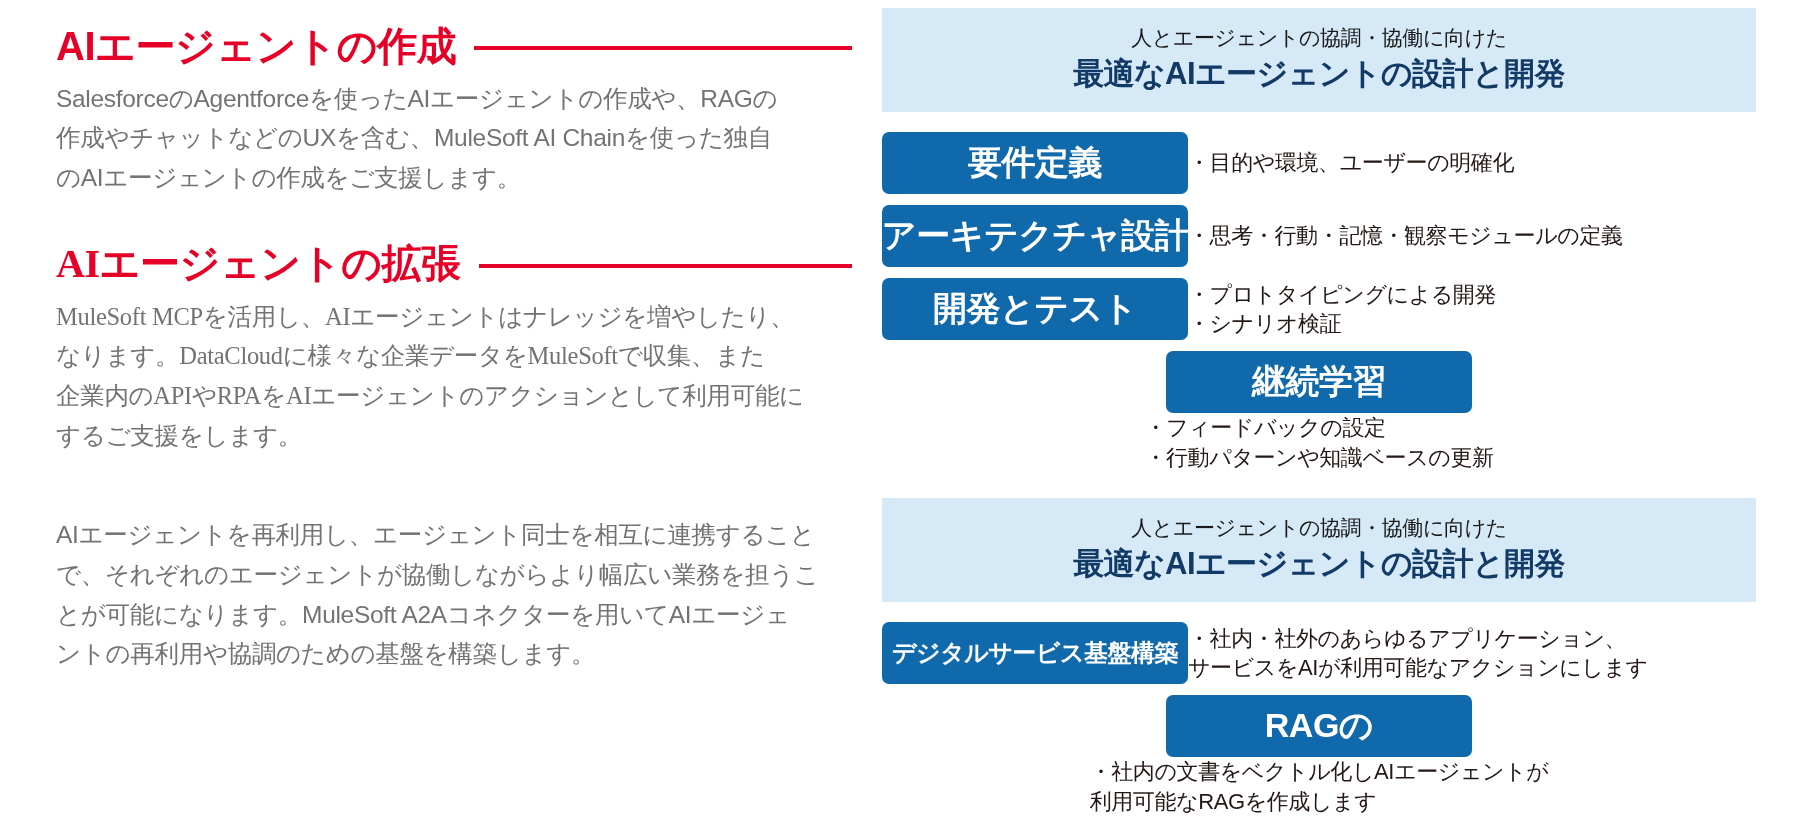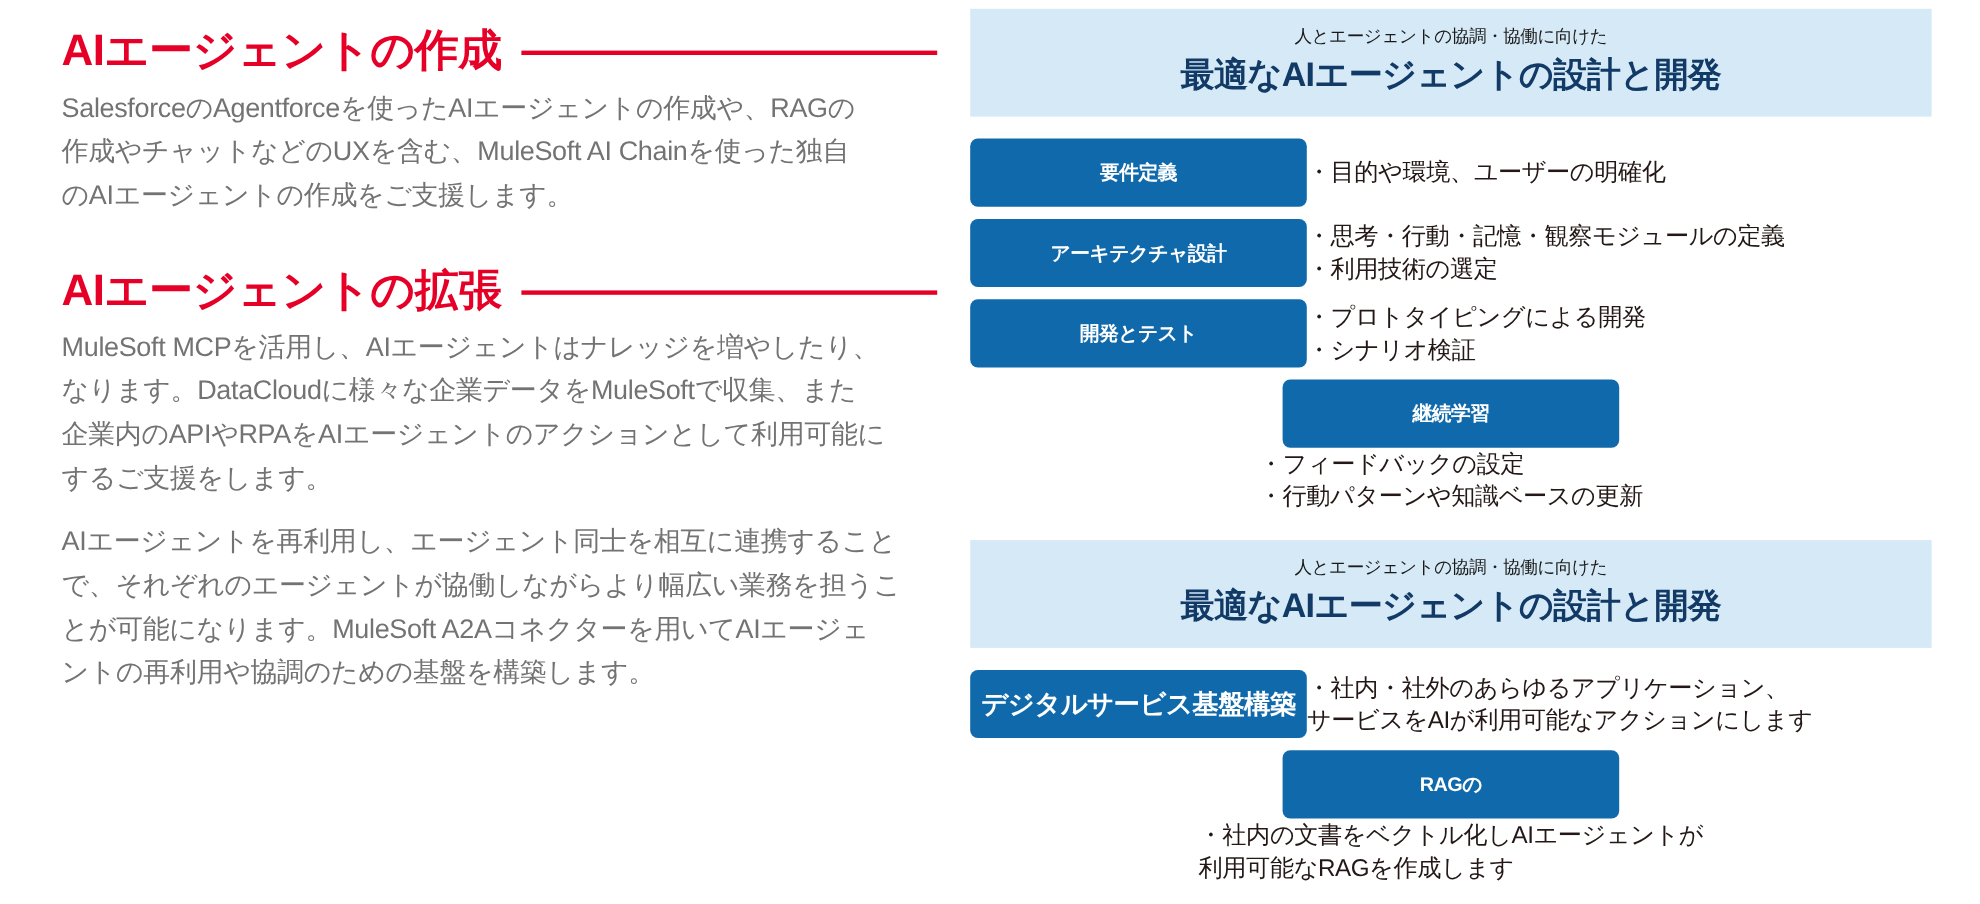--- a/index.html
+++ b/index.html
@@ -66,37 +66,37 @@
     font-size: 24.5px;
     line-height: 1.62;
     color: #737373;
     letter-spacing: -0.3px;
     max-width: 730px;
   }
   .sec-body .ln { display: block; white-space: nowrap; }
 
   
   .section.s1 { margin-bottom: 44px; }
-  .section.s2 { margin-bottom: 18px; }
+  .section.s2 { margin-bottom: 60px; font-family: Liberation Serif, serif; }
 
   
   .right-col {
     flex: 1 1 auto;
     padding: 8px 44px 0 22px;
     box-sizing: border-box;
   }
 
   .banner {
     background: #d6e9f7;
     padding: 16px 10px 18px 10px;
     text-align: center;
     margin-bottom: 20px;
   }
   .banner-sub {
-    font-size: 16px;
+    font-size: 21px;
     color: #1a1a1a;
     line-height: 1.3;
     letter-spacing: -0.4px;
     margin-bottom: 4px;
   }
   .banner-main {
     font-size: 31px;
     font-weight: bold;
     color: #123a66;
     line-height: 1.25;
@@ -109,21 +109,21 @@
     display: flex;
     align-items: center;
     margin-bottom: 11px;
   }
   .row:last-child { margin-bottom: 0; flex-direction: column; }
 
   .chip {
     background: #1069ab;
     color: #ffffff;
     border-radius: 7px;
-    font-size: 18px;
+    font-size: 34px;
     font-weight: bold;
     letter-spacing: -0.5px;
     width: 306px;
     min-width: 306px;
     height: 62px;
     display: flex;
     align-items: center;
     justify-content: center;
     box-sizing: border-box;
     text-align: center;
@@ -200,21 +200,20 @@
         <div class="chip">要件定義</div>
         <div class="bullets">
           <span class="bl">・目的や環境、ユーザーの明確化</span>
         </div>
       </div>
 
       <div class="row">
         <div class="chip">アーキテクチャ設計</div>
         <div class="bullets">
           <span class="bl">・思考・行動・記憶・観察モジュールの定義</span>
-          <span class="bl">・利用技術の選定</span>
         </div>
       </div>
 
       <div class="row">
         <div class="chip">開発とテスト</div>
         <div class="bullets">
           <span class="bl">・プロトタイピングによる開発</span>
           <span class="bl">・シナリオ検証</span>
         </div>
       </div>

